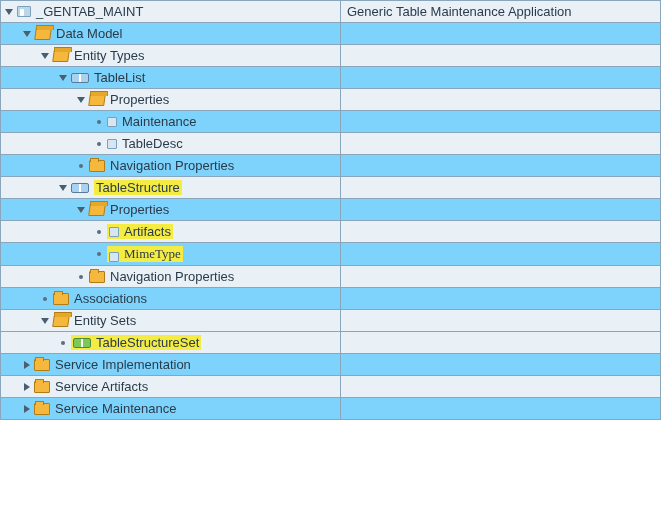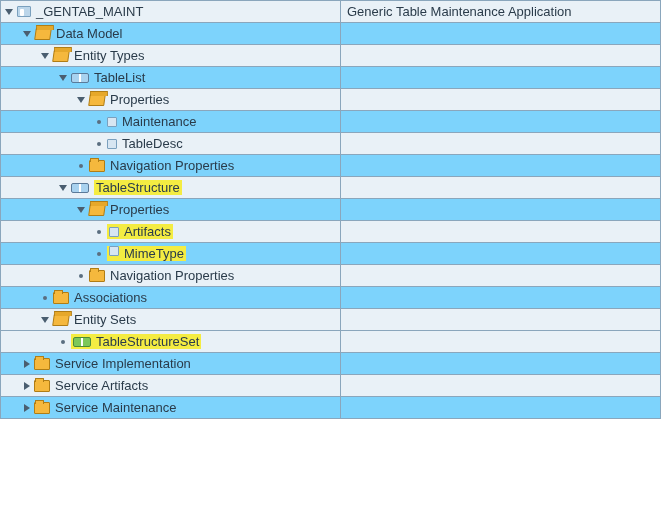--- a/index.html
+++ b/index.html
@@ -267,21 +267,21 @@
         <span>Artifacts</span>
       </span>
     </div>
     <div class="cell-right"></div>
   </div>
 
   <div class="row band-b">
     <div class="cell-left">
       <span class="indent" style="width:90px"></span>
       <span class="expander exp-leaf"></span>
-      <span class="hl" style="display:inline-flex;align-items:flex-start;">
+      <span class="hl" style="display:inline-flex;align-items:flex-end;font-family:Liberation Serif, serif;">
         <span class="icon">
             <span class="prop-box"></span>
           </span>
         <span>MimeType</span>
       </span>
     </div>
     <div class="cell-right"></div>
   </div>
 
   <div class="row band-a">

